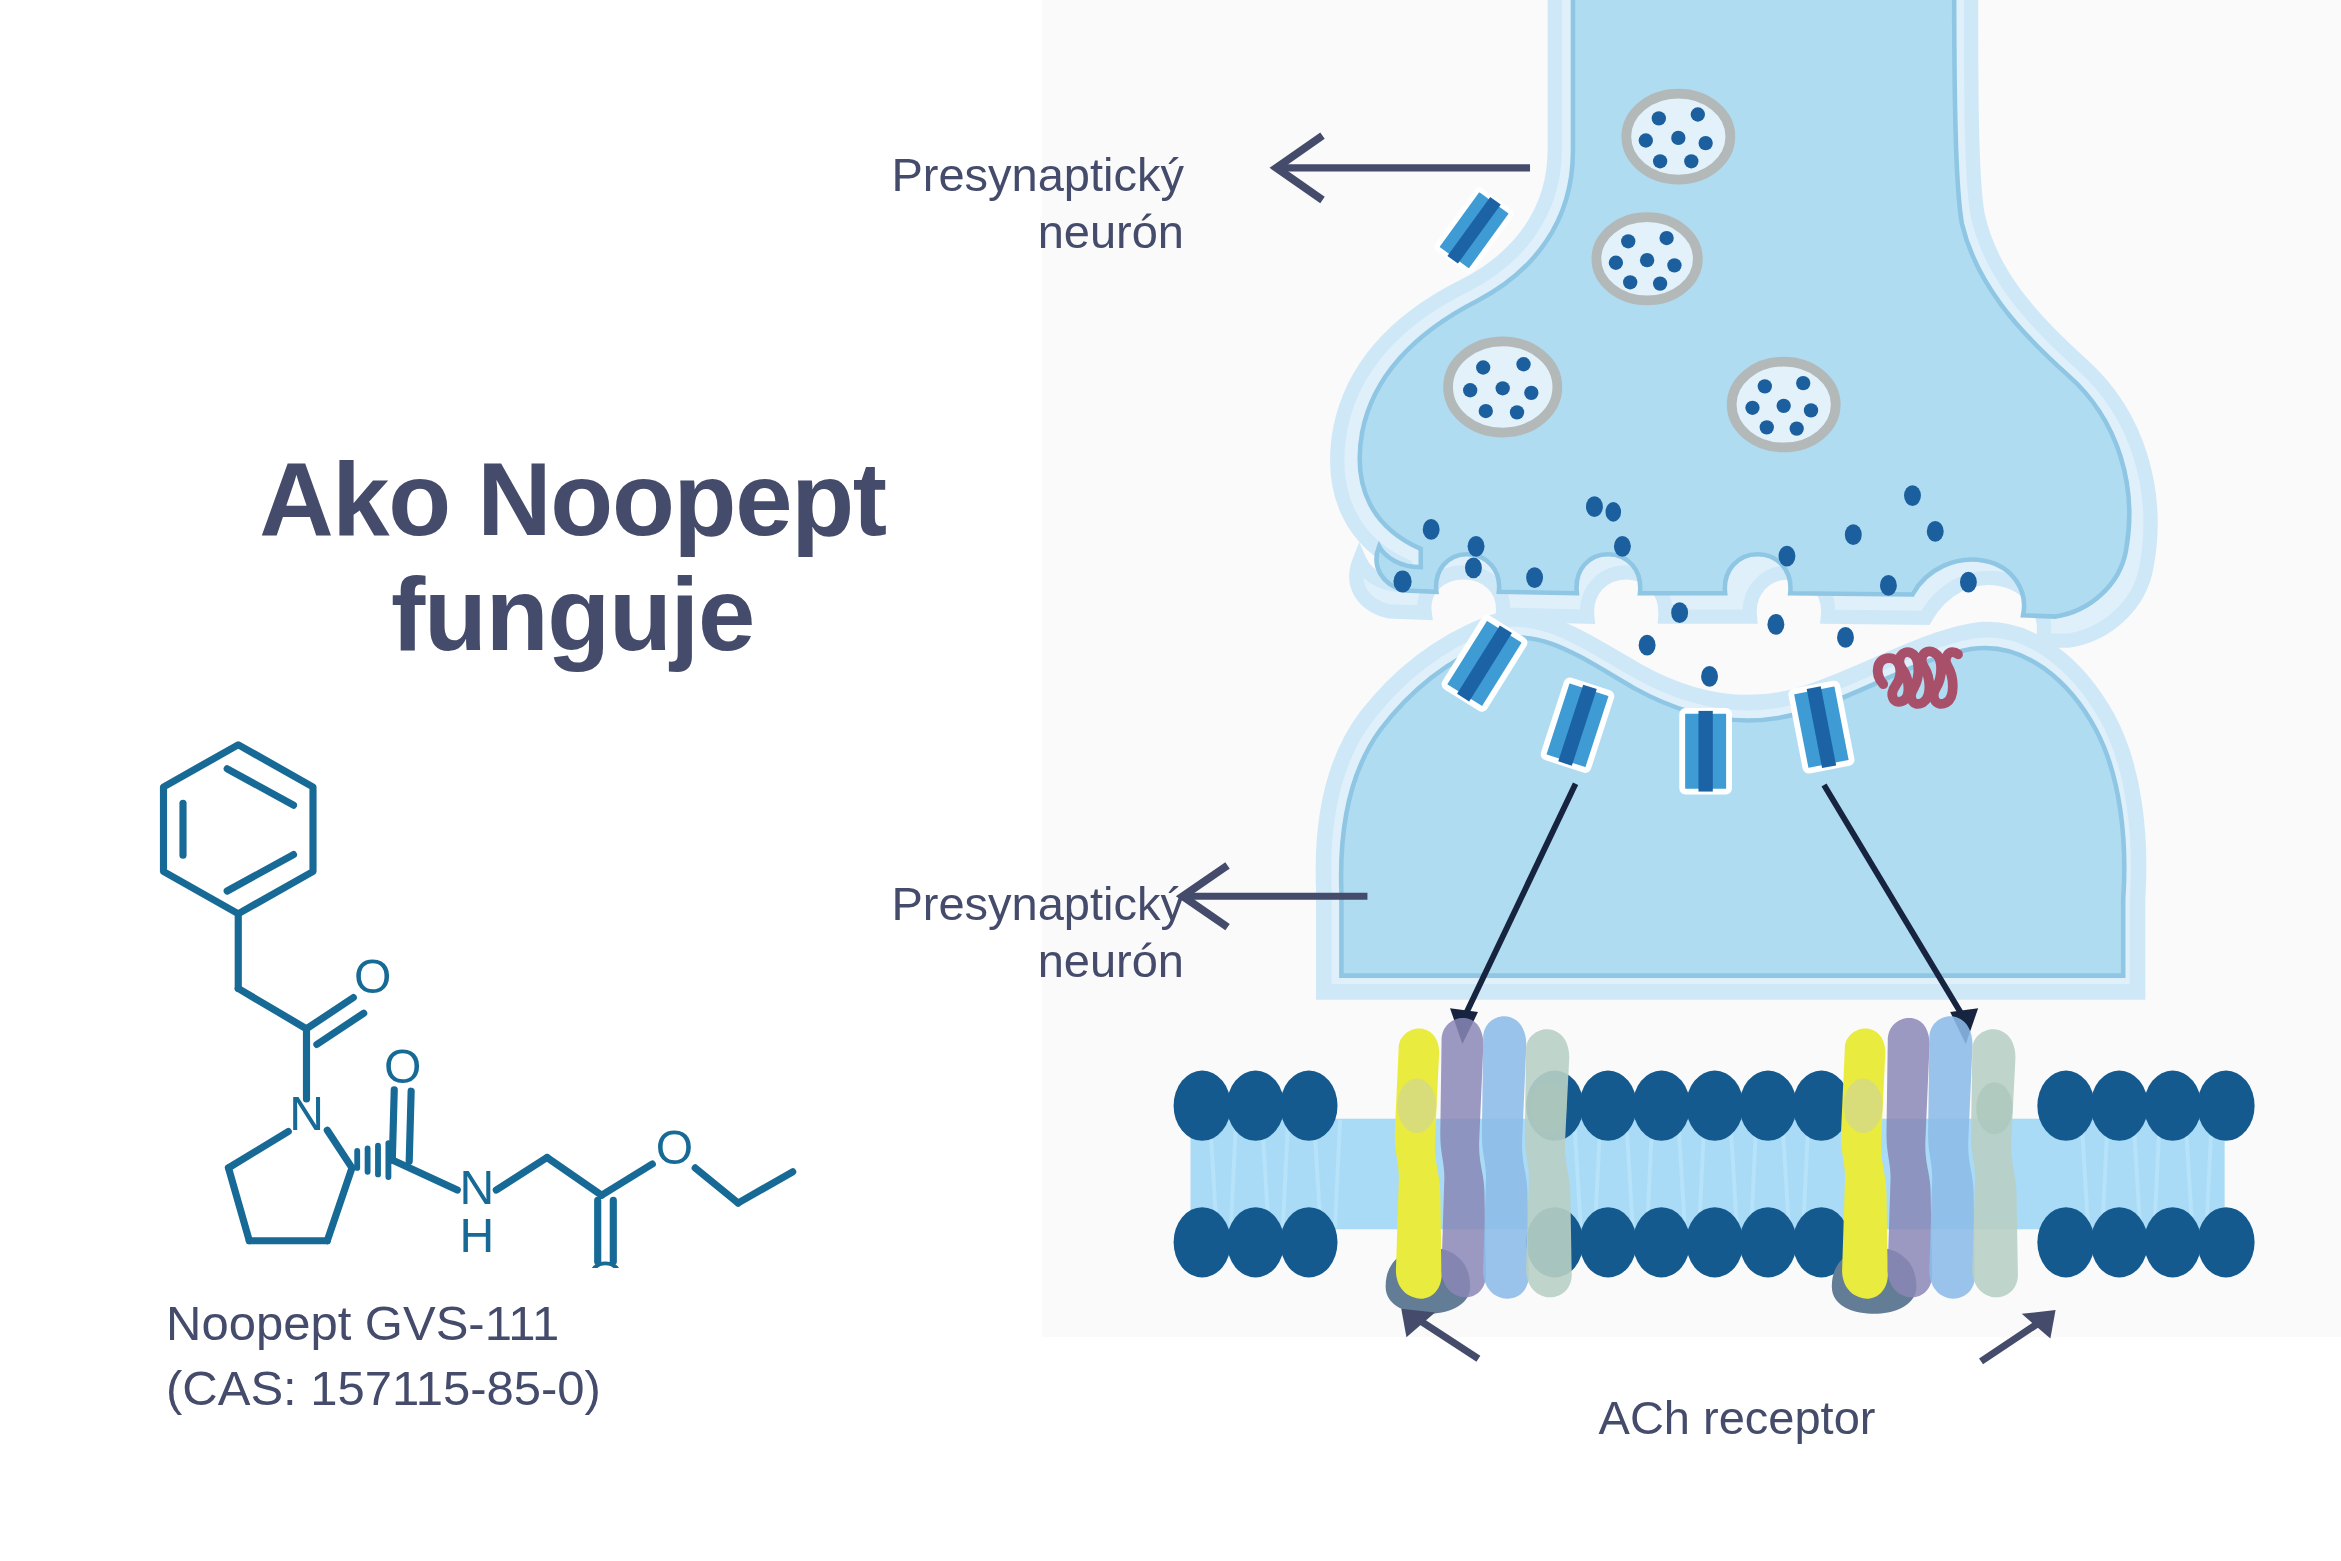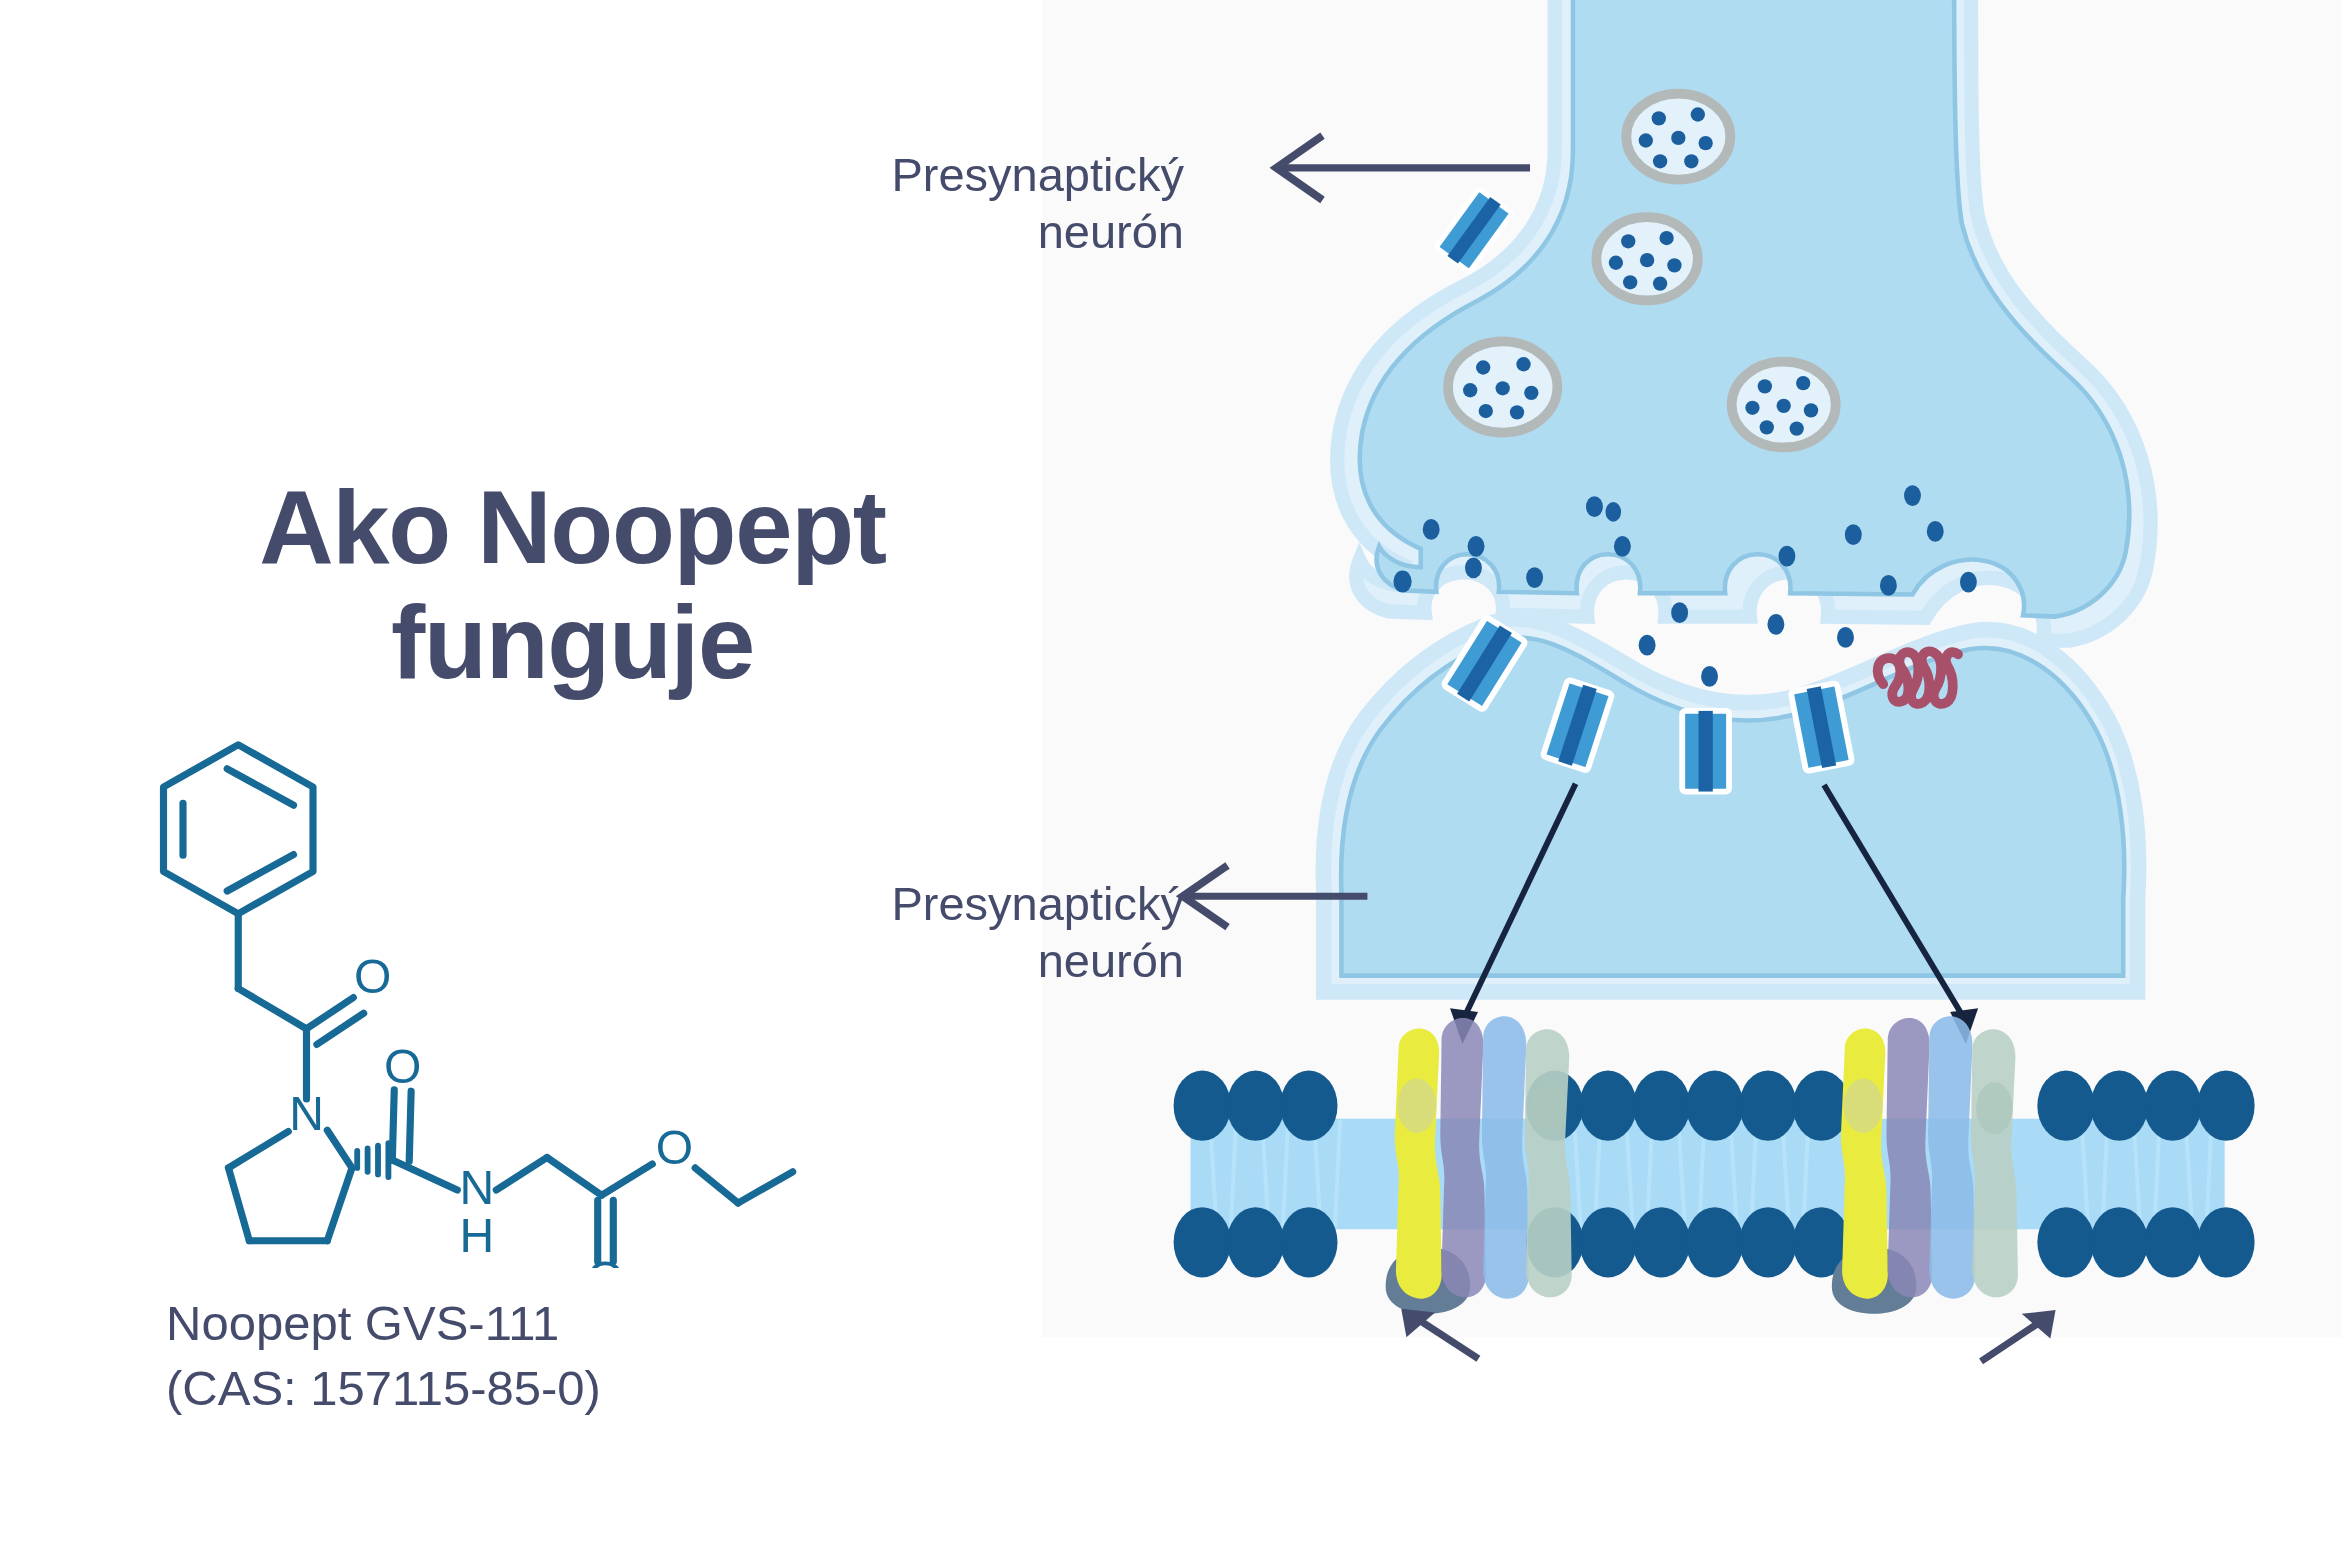--- a/index.html
+++ b/index.html
@@ -24,21 +24,20 @@
   #title {
     position:absolute;
     left:130px; top:442px; width:885px;
     text-align:center;
     font-size:103px;
     font-weight:bold;
     line-height:1.12;
     letter-spacing:-1.3px;
     color:#454b6b;
     white-space:pre-line;
-    margin-top:28px;
   }
 
   #mol-svg { position:absolute; left:98px; top:709px; }
 
   #caption {
     position:absolute;
     left:166px; top:1291px;
     font-size:49px;
     line-height:1.32;
     color:#454b6b;
@@ -435,15 +434,16 @@
   <div id="title">Ako Noopept
 funguje</div>
 
   <div id="caption">Noopept GVS-111
 (CAS: 157115-85-0)</div>
 
   <div class="lbl" id="label-pre">Presynaptický
 neurón</div>
   <div class="lbl" id="label-post">Presynaptický
 neurón</div>
+  <div class="lbl" id="label-ach">ACh receptor</div>
 
 </div>
 
 
 </body></html>

